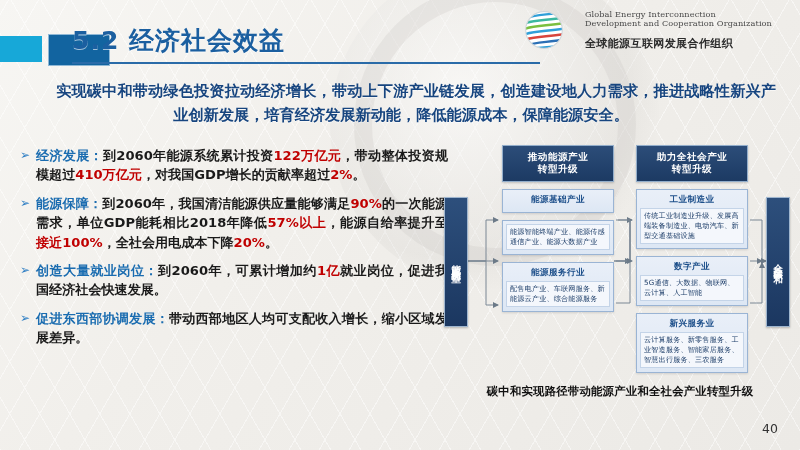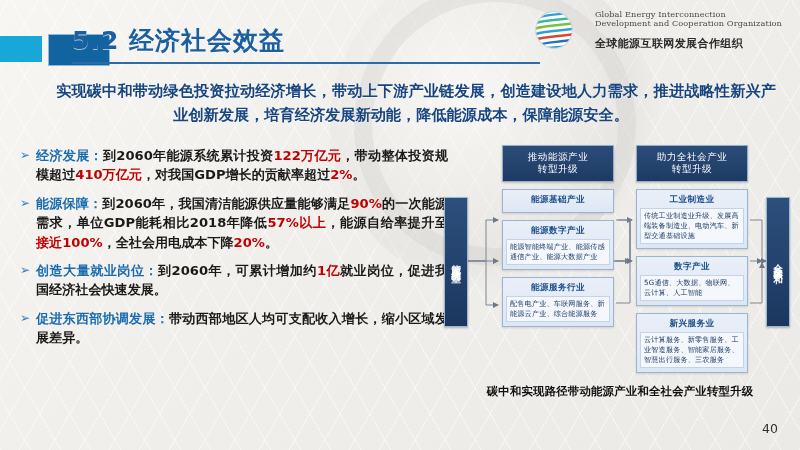--- a/index.html
+++ b/index.html
@@ -39,21 +39,21 @@
   .hdr-block-a{position:absolute;left:0;top:36px;width:42px;height:26px;background:#17a8d8;}
   .hdr-block-b{position:absolute;left:48px;top:34px;width:60px;height:30px;background:#1264a0;border:1px solid #8fb8d6;}
   .hdr-title{
     position:absolute;left:72px;top:24px;
     color:#1b5fa0;font-size:25px;font-weight:bold;letter-spacing:1px;
     text-shadow:0 1px 0 rgba(255,255,255,.6);
   }
   .hdr-rule{position:absolute;left:72px;top:62px;width:468px;height:2px;background:#2a6ba8;}
 
   
-  .logo{position:absolute;right:18px;top:8px;display:flex;align-items:center;gap:19px;}
+  .logo{position:absolute;right:28px;top:8px;display:flex;align-items:center;gap:19px;}
   .logo-mark{width:44px;height:44px;flex:0 0 44px;}
   .logo-txt{line-height:1.12;}
   .logo-en1,.logo-en2{
     font-family:"DejaVu Serif","Liberation Serif",serif;
     font-size:8.2px;color:#4a4a4a;white-space:nowrap;letter-spacing:.1px;
   }
   .logo-cn{font-size:11px;font-weight:bold;color:#2b2b2b;white-space:nowrap;margin-top:10px;letter-spacing:.4px;}
 
   
   .lead{
@@ -92,21 +92,21 @@
   .vbar-left{left:4px;top:52px;height:128px;}
   .vbar-right{left:326px;top:52px;height:128px;}
 
   .col{position:absolute;width:112px;}
   .col-a{left:62px;top:0;}
   .col-b{left:196px;top:0;}
 
   .col-head{
     background:linear-gradient(180deg,#2c4d79,#1c3a63);
     border:1px solid #93aecb;
-    color:#fff;font-size:9.6px;font-weight:normal;line-height:1.3;
+    color:#fff;font-size:9.6px;font-weight:bold;line-height:1.3;
     text-align:center;padding:5px 2px;letter-spacing:.5px;
     box-shadow:0 1px 2px rgba(0,0,0,.2);
   }
   .node{
     margin-top:7px;
     border:1px solid #9ab4d4;
     background:linear-gradient(180deg,#e9eff8,#dde7f4);
     box-shadow:0 1px 2px rgba(0,0,0,.12);
     padding:3px 3px 4px;
   }
@@ -222,21 +222,20 @@
 
     <div class="col col-a">
       <div class="col-head">
         <div>推动能源产业</div>
         <div>转型升级</div>
       </div>
       <div class="node">
         <div class="node-title">能源基础产业</div>
       </div>
       <div class="node">
-        <div class="node-title">能源数字产业</div>
         <div class="node-body">能源智能终端产业、能源传感通信产业、能源大数据产业</div>
       </div>
       <div class="node">
         <div class="node-title">能源服务行业</div>
         <div class="node-body">配售电产业、车联网服务、新能源云产业、综合能源服务</div>
       </div>
     </div>
 
     <div class="col col-b">
       <div class="col-head">

